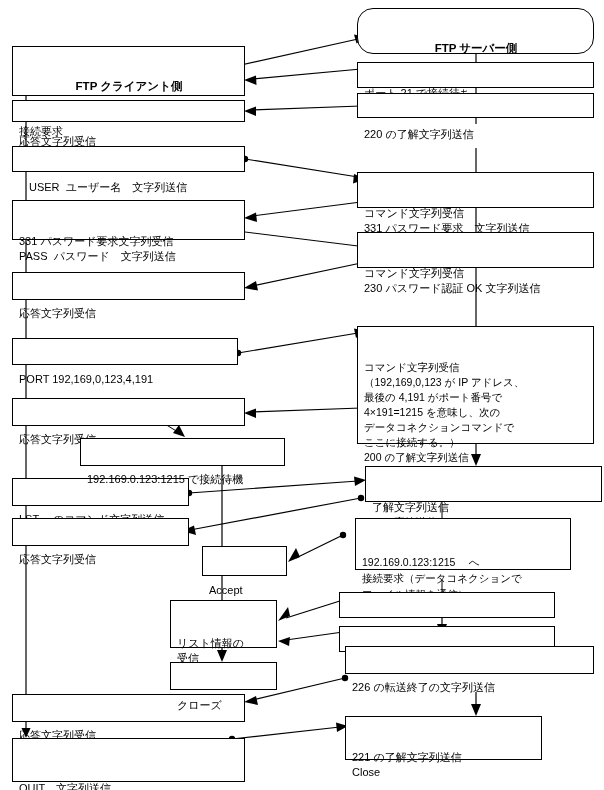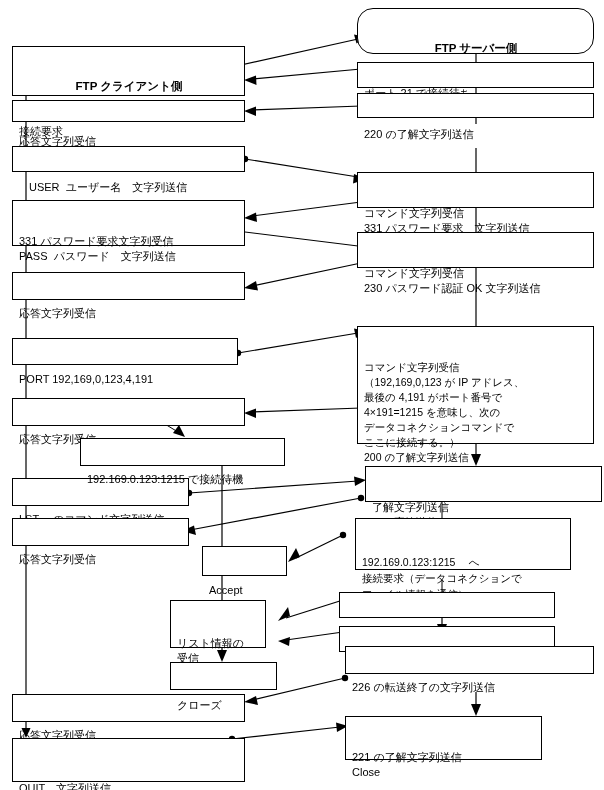--- a/index.html
+++ b/index.html
@@ -193,21 +193,21 @@
   </div>
 
   <div class="box" style="left:12px; top:100px; width:233px; height:22px;">
     <span class="box-body">応答文字列受信</span>
   </div>
 
   <div class="box" style="left:12px; top:146px; width:233px; height:26px;padding-left:16px;">
     <span class="box-body">USER  ユーザー名　文字列送信</span>
   </div>
 
-  <div class="box" style="left:12px; top:200px; width:233px; height:46px;">
+  <div class="box" style="left:12px; top:200px; width:233px; height:40px;">
     <span class="box-body">331 パスワード要求文字列受信
 PASS  パスワード　文字列送信</span>
   </div>
 
   <div class="box" style="left:12px; top:272px; width:233px; height:28px;">
     <span class="box-body">応答文字列受信</span>
   </div>
 
   <div class="box" style="left:12px; top:338px; width:226px; height:27px;">
     <span class="box-body">PORT 192,169,0,123,4,191</span>
@@ -236,21 +236,21 @@
   </div>
 
   <div class="box" style="left:80px; top:438px; width:205px; height:28px;">
     <span class="box-body">192.169.0.123:1215 で接続待機</span>
   </div>
 
   <div class="box" style="left:202px; top:546px; width:85px; height:30px; padding-top:6px;">
     <span class="box-body">Accept</span>
   </div>
 
-  <div class="box" style="left:170px; top:600px; width:96px; height:48px; padding-top:5px;">
+  <div class="box" style="left:170px; top:600px; width:107px; height:48px; padding-top:5px;">
     <span class="box-body">リスト情報の
 受信</span>
   </div>
 
   <div class="box" style="left:170px; top:662px; width:107px; height:28px; padding-top:5px;">
     <span class="box-body">クローズ</span>
   </div>
 
   <div class="box title" style="left:357px; top:8px; width:237px; height:46px;border-radius:16px;">
     <span class="box-title">FTP サーバー側</span>

